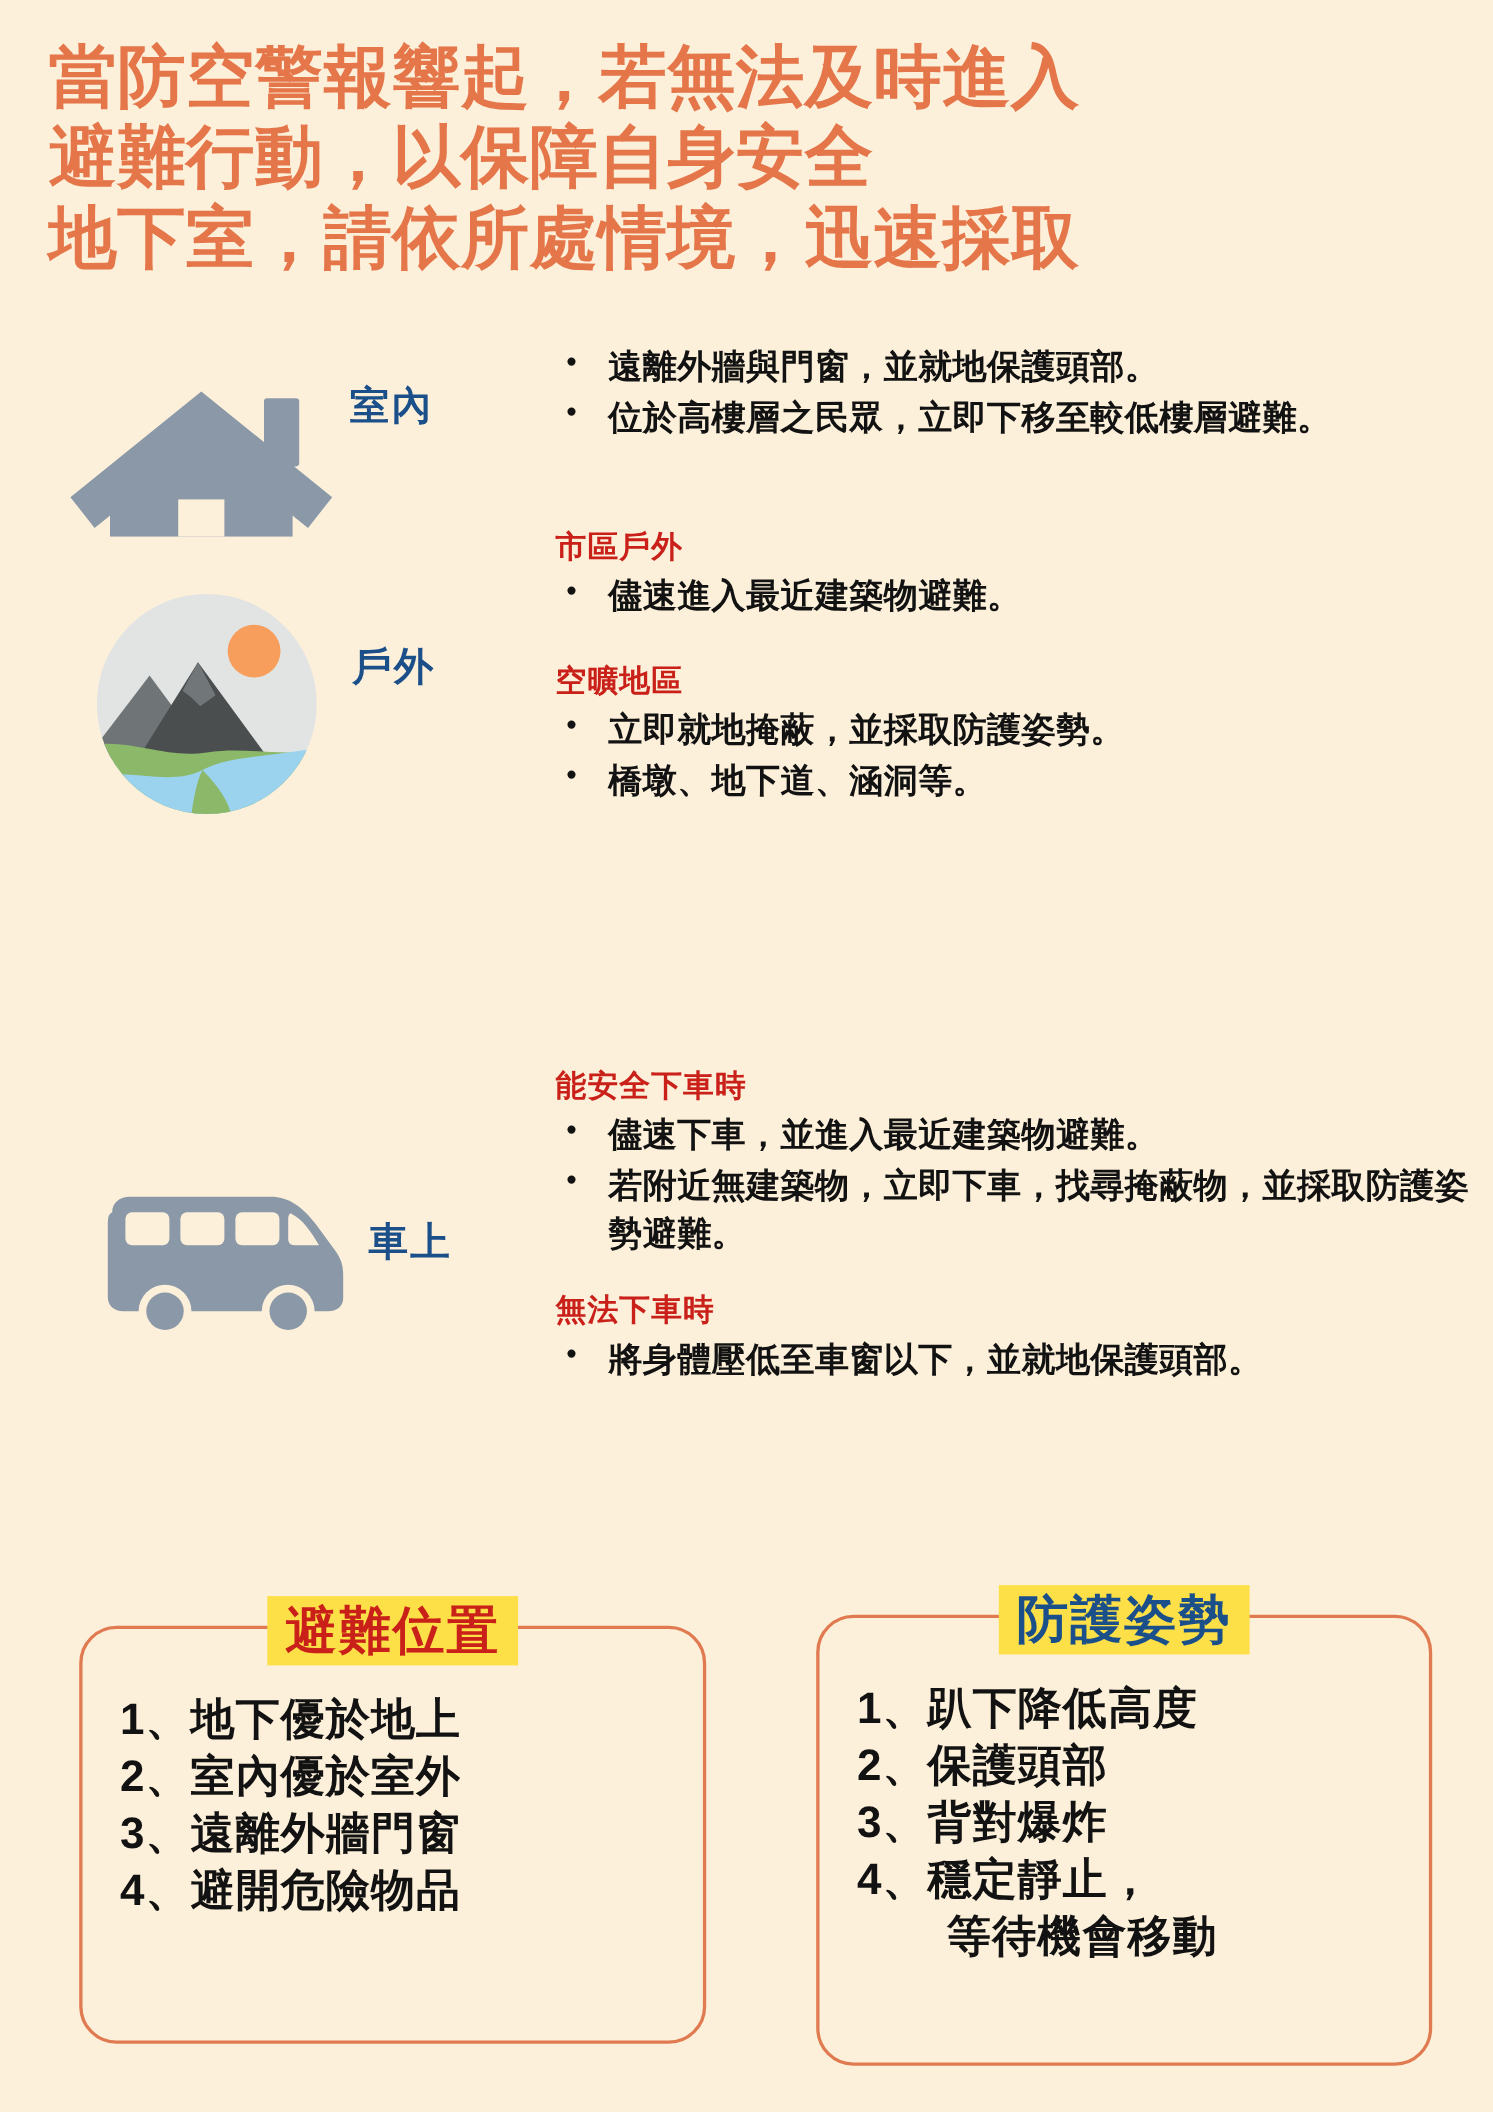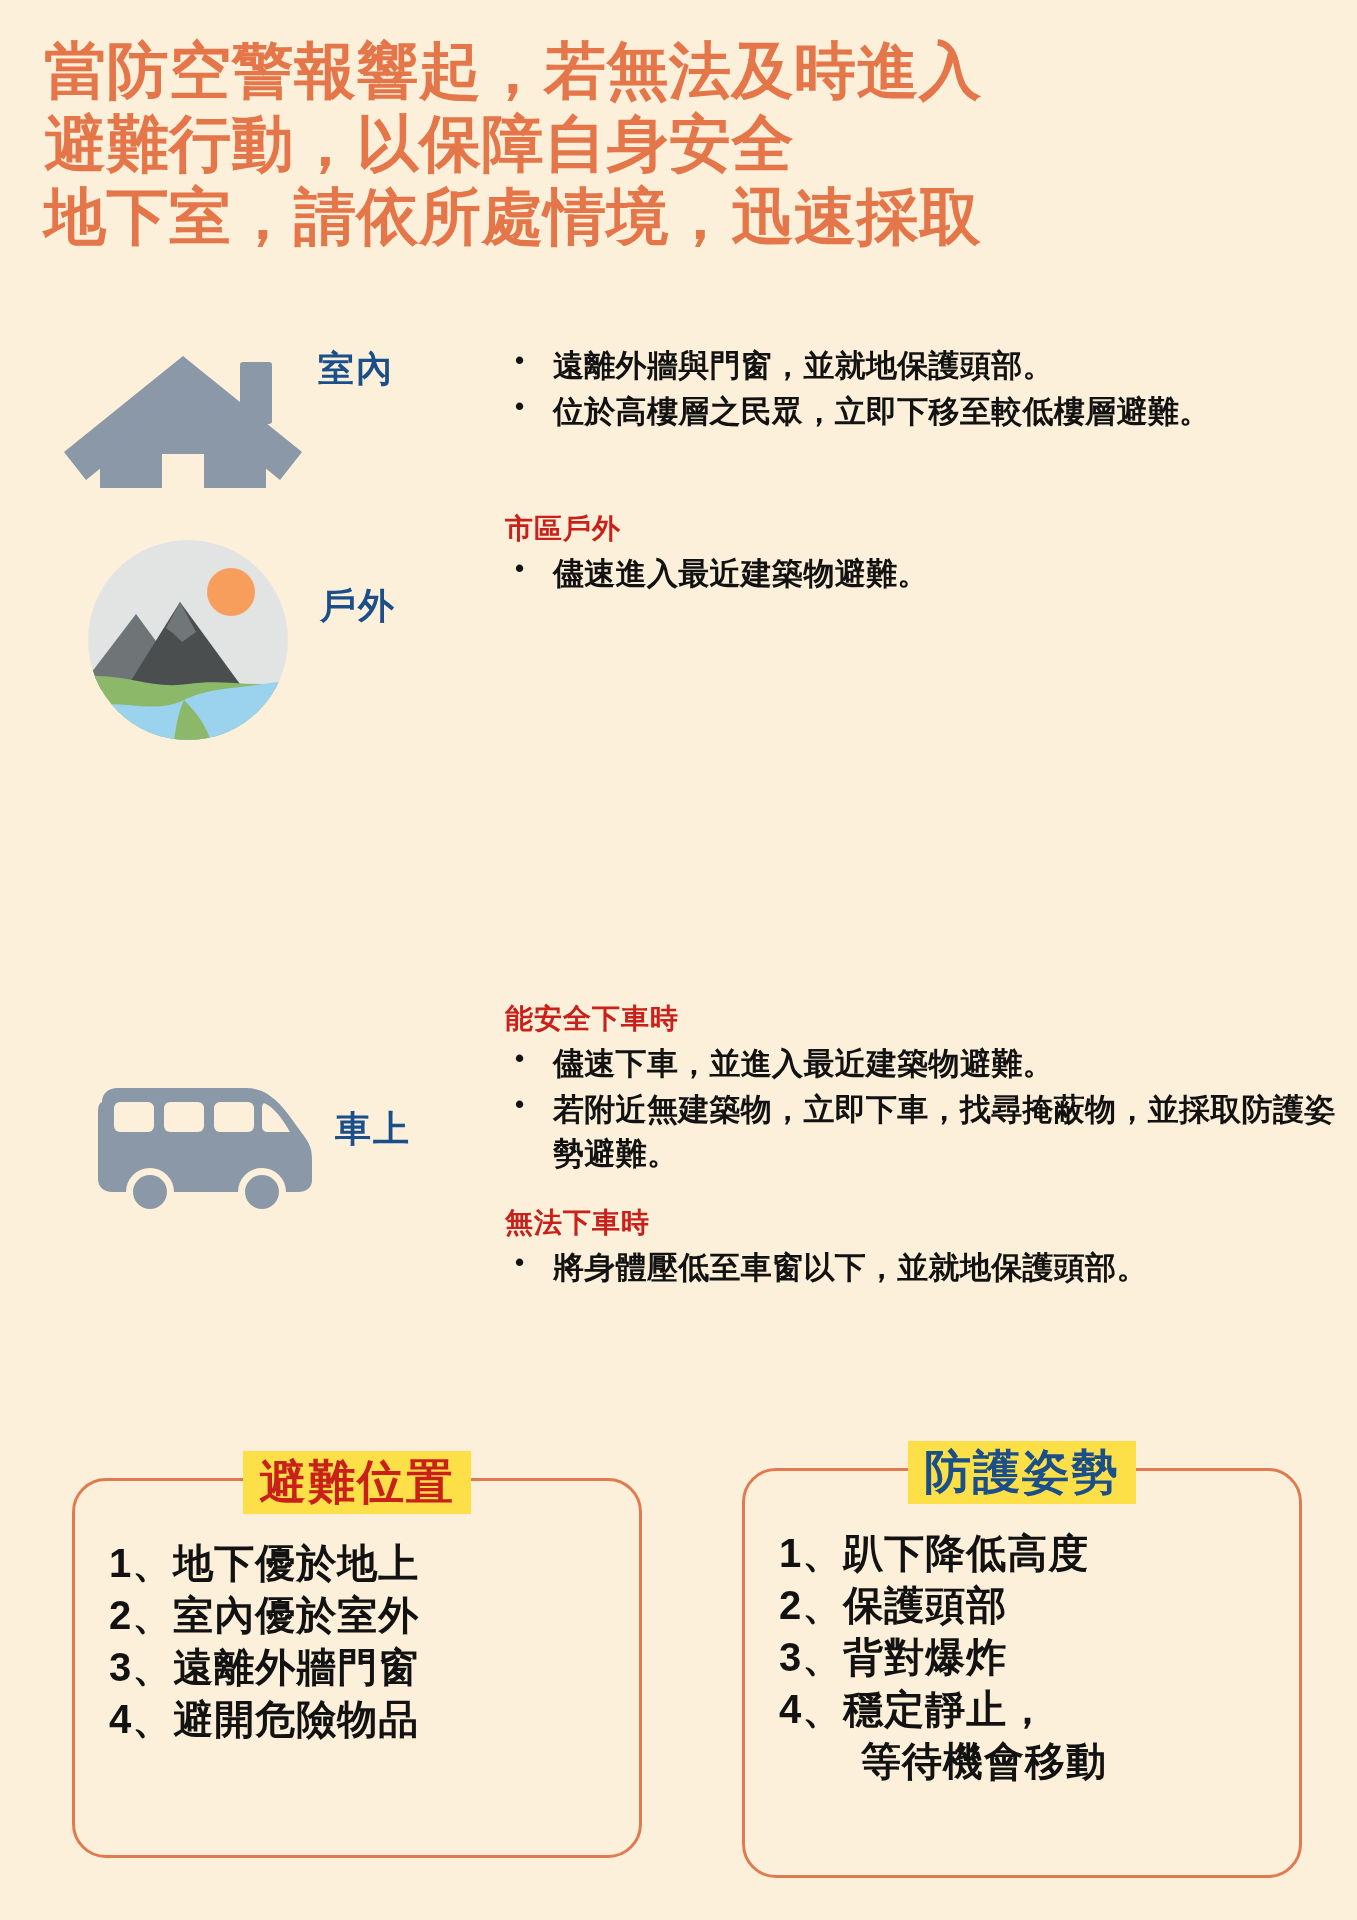--- a/index.html
+++ b/index.html
@@ -34,21 +34,21 @@
   }
   .sec-label{
     position:absolute;
     color:#1b4f8a;
     font-weight:bold;
     font-size:36px;
     letter-spacing:2px;
     white-space:nowrap;
   }
 
-  .txtcol{position:absolute;margin-top:32px;}
+  .txtcol{position:absolute;}
   .subhead{
     color:#c9201a;
     font-weight:bold;
     font-size:28px;
     letter-spacing:1px;
     margin-bottom:4px;
   }
   ul.bul{
     list-style:none;
     margin:0;padding:0;
@@ -177,20 +177,27 @@
 
       <div>
         <div class="subhead">市區戶外</div>
         <ul class="bul">
           <li>儘速進入最近建築物避難。</li>
         </ul>
       </div>
 
       <div style="height:34px;"></div>
 
+      <div>
+        <div class="subhead">空曠地區</div>
+        <ul class="bul">
+          <li>立即就地掩蔽，並採取防護姿勢。</li>
+          <li>橋墩、地下道、涵洞等。</li>
+        </ul>
+      </div>
     </div>
   </div>
 
   <div class="section">
 
     <div class="icon-box" style="left:96px;top:1086px;width:220px;height:130px;">
       <svg width="220" height="130" viewBox="0 0 220 130" aria-hidden="true">
 
         <path d="M6 16 C6 8 12 2 22 2 L150 2 C166 2 178 10 192 28 L208 50 C214 58 216 64 216 74 L216 94 C216 102 210 106 202 106 L16 106 C8 106 2 101 2 93 L2 30 C2 22 2 18 6 16 Z" fill="#8a98a8"></path>
 

